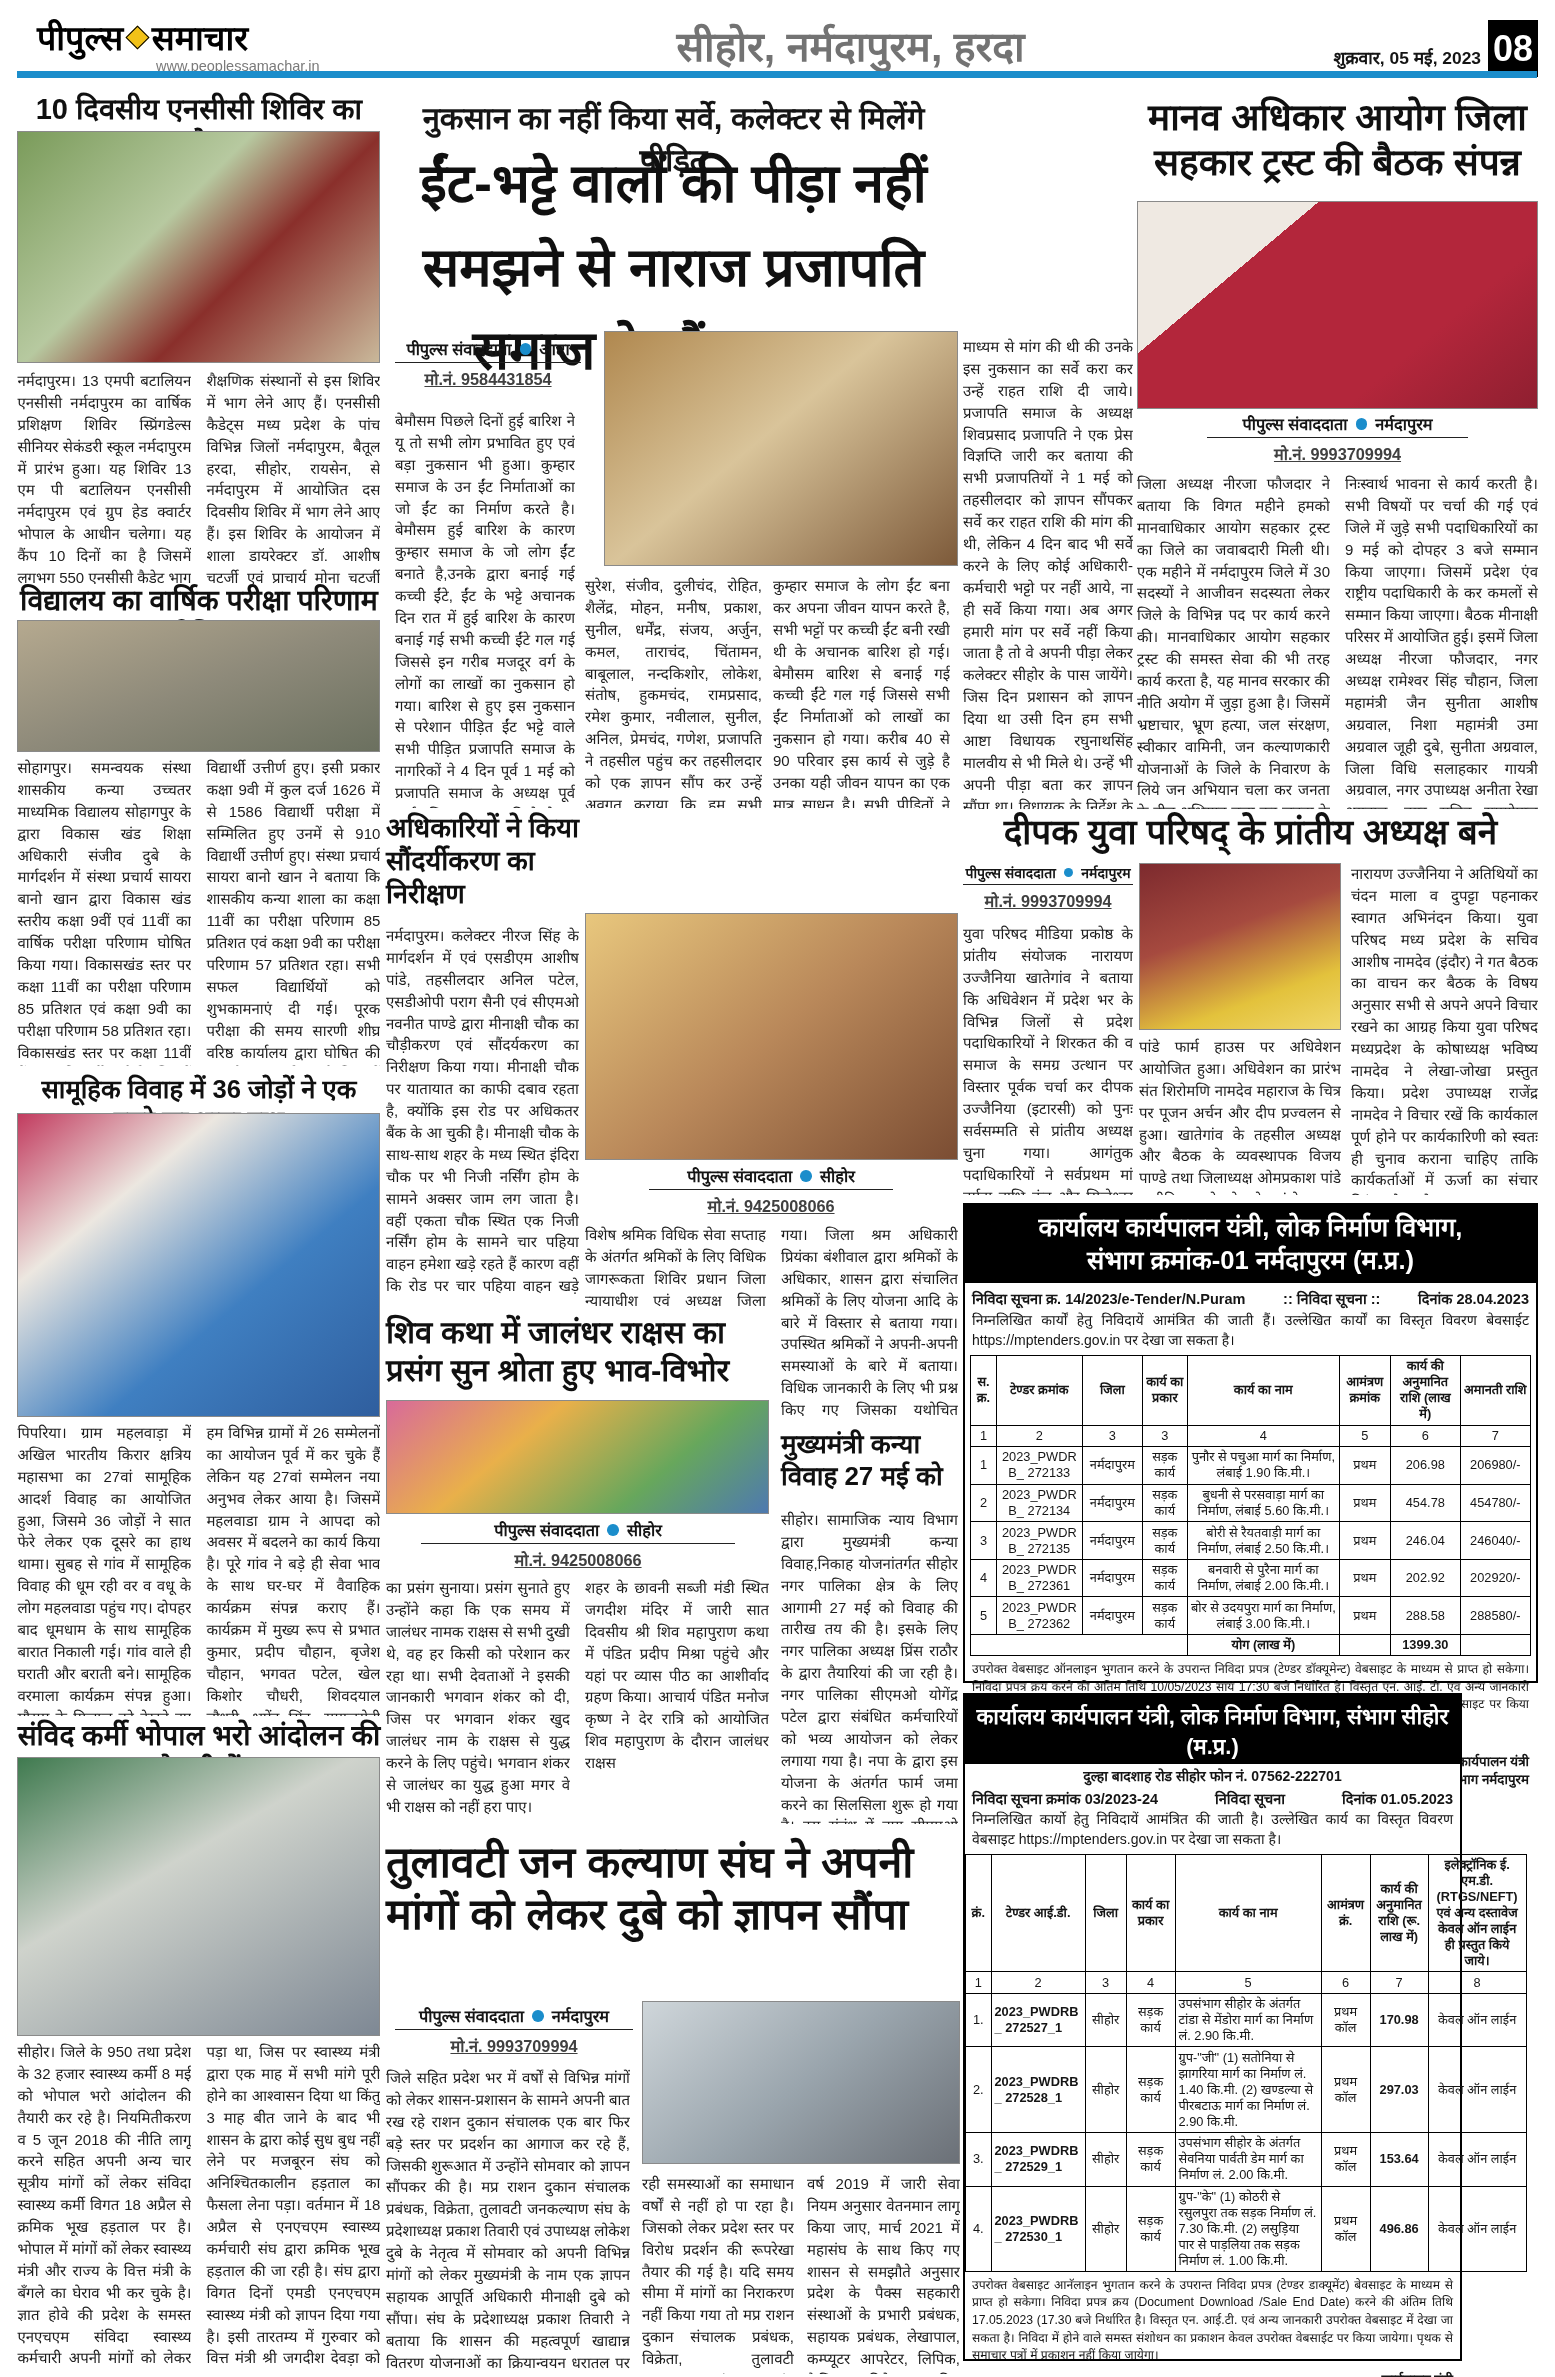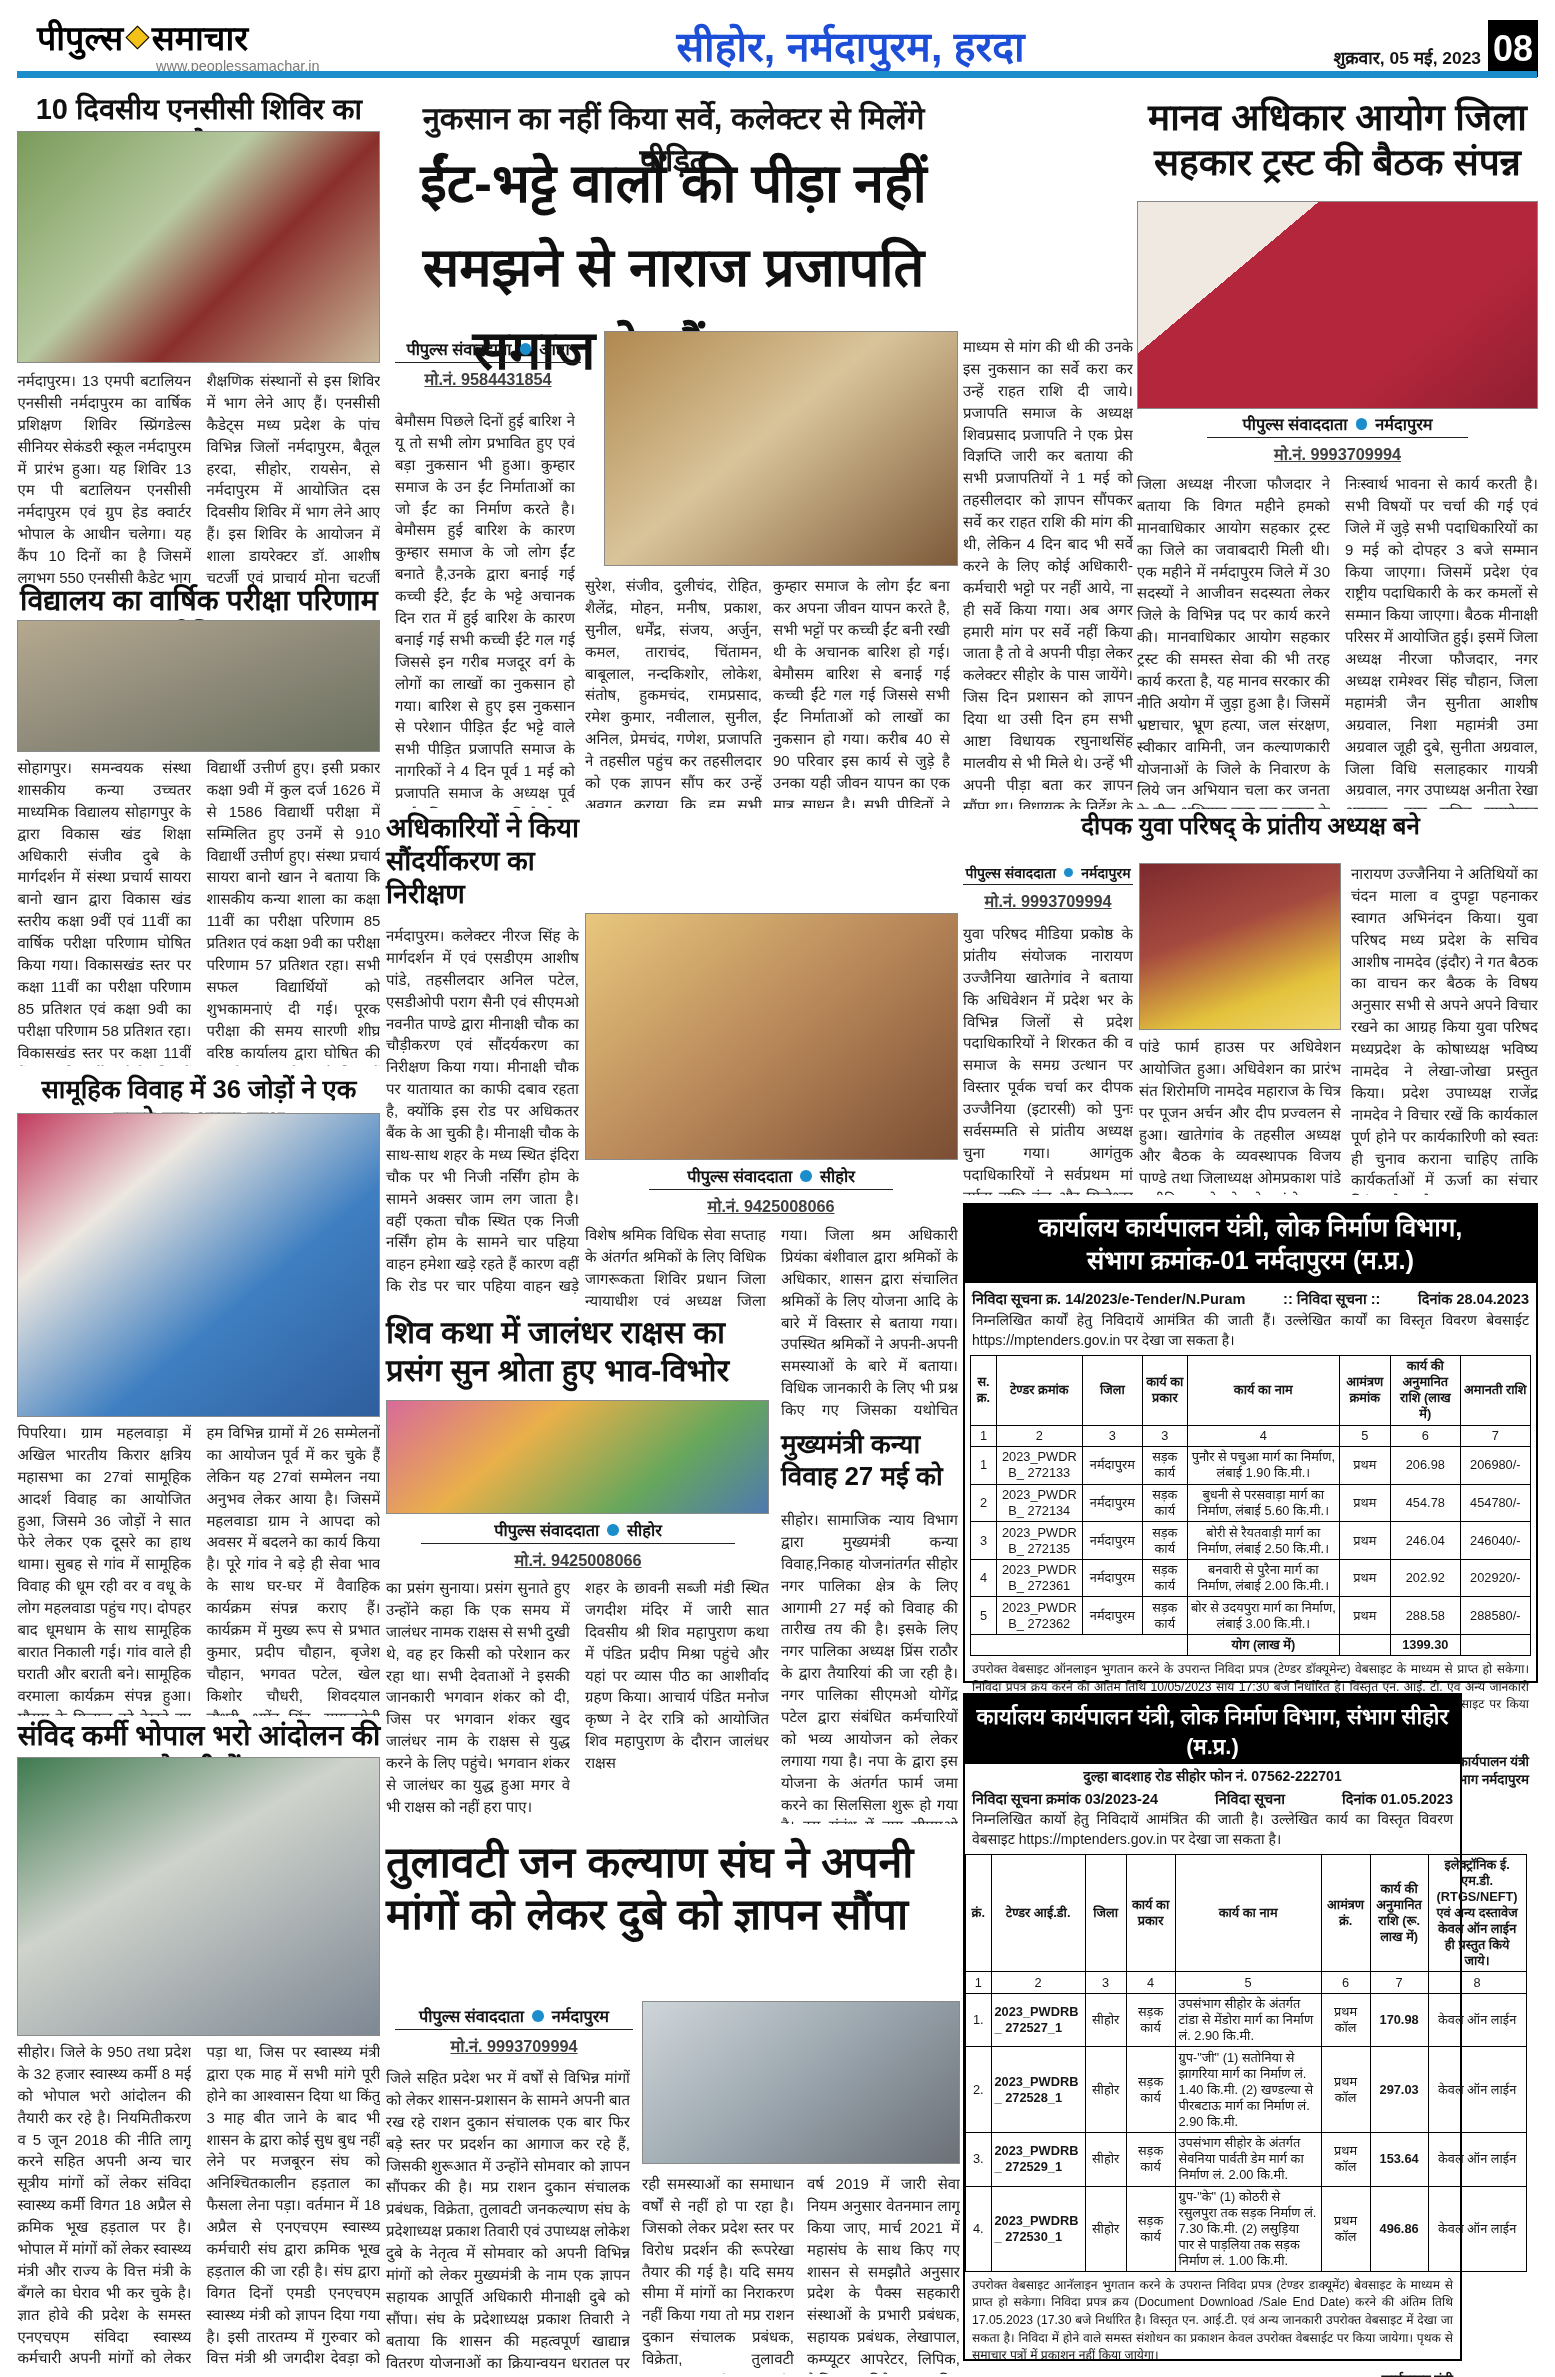--- a/index.html
+++ b/index.html
@@ -10,21 +10,21 @@
   .center{text-align:center;}
   .body-txt{font-size:15px;line-height:1.46;text-align:justify;overflow:hidden;color:#1c1c1c;}
   .cols{display:flex;gap:15px;}
   .cols>div{flex:1;}
   .photo{border:0.6px solid #8a8a8a;}
   .byline{text-align:center;}
   .byline .top{font-weight:700;font-size:16.3px;border-bottom:1.7px solid #222;padding-bottom:2px;
                display:flex;align-items:center;justify-content:center;gap:8.1px;}
   .byline .phone{font-weight:700;font-size:16.3px;color:#404040;padding-top:4.6px;text-decoration:underline;}
   .dot{display:inline-block;width:11.6px;height:11.6px;border-radius:50%;background:#1b8dcb;}
-  .red{color:#1d4ed8;}
+  .red{color:#737373;}
   .kicker{font-weight:800;}
   .tender{border:2.3px solid #000;background:#fff;}
   .tender .blackbar{background:#000;color:#fff;font-weight:800;text-align:center;}
   .tender table{border-collapse:collapse;table-layout:fixed;width:100%;}
   .tender th,.tender td{border:1.2px solid #000;font-size:12.8px;line-height:1.25;padding:2.3px 2.9px;
                         text-align:center;vertical-align:middle;overflow:hidden;word-wrap:break-word;}
   .tender th{font-weight:700;}
   .tinfo{display:flex;justify-content:space-between;font-weight:700;font-size:14.5px;align-items:center;}
   .tintro{font-size:14px;line-height:1.4;text-align:justify;}
   .tfoot{font-size:12.2px;line-height:1.45;text-align:justify;}
@@ -150,21 +150,21 @@
       <span class="dot"></span>
       <span>नर्मदापुरम</span>
     </div>
     <div class="phone">मो.नं. 9993709994</div>
   </div>
   <div class="abs photo" style="left:642px;top:2001px;width:318px;height:163px;background:linear-gradient(140deg,#cfd6da,#9aa5ad 50%,#6b7077);"></div>
   <div class="abs body-txt" style="left:386px;top:2067px;width:244px;height:307px;">जिले सहित प्रदेश भर में वर्षों से विभिन्न मांगों को लेकर शासन-प्रशासन के सामने अपनी बात रख रहे राशन दुकान संचालक एक बार फिर बड़े स्तर पर प्रदर्शन का आगाज कर रहे हैं, जिसकी शुरूआत में उन्होंने सोमवार को ज्ञापन सौंपकर की है। मप्र राशन दुकान संचालक प्रबंधक, विक्रेता, तुलावटी जनकल्याण संघ के प्रदेशाध्यक्ष प्रकाश तिवारी एवं उपाध्यक्ष लोकेश दुबे के नेतृत्व में सोमवार को अपनी विभिन्न मांगों को लेकर मुख्यमंत्री के नाम एक ज्ञापन सहायक आपूर्ति अधिकारी मीनाक्षी दुबे को सौंपा। संघ के प्रदेशाध्यक्ष प्रकाश तिवारी ने बताया कि शासन की महत्वपूर्ण खाद्यान्न वितरण योजनाओं का क्रियान्वयन धरातल पर कर शासन को लाभ पहुंचाते रहे हैं, लेकिन कार्य में आ</div>
   <div class="abs body-txt" style="left:642px;top:2173px;width:152px;height:201px;">रही समस्याओं का समाधान वर्षों से नहीं हो पा रहा है। जिसको लेकर प्रदेश स्तर पर विरोध प्रदर्शन की रूपरेखा तैयार की गई है। यदि समय सीमा में मांगों का निराकरण नहीं किया गया तो मप्र राशन दुकान संचालक प्रबंधक, विक्रेता, तुलावटी जनकल्याण संघ कलमबंद हड़ताल, तालाबंदी सहित अन्य तय कार्यक्रमों के अनुसार प्रदर्शन करेगा। मप्र राशन दुकान संचालक प्रबंधक, विक्रेता, तुलावटी जनकल्याण संघ द्वारा सौंपे गए ज्ञापन में मांग की गई है कि</div>
   <div class="abs body-txt" style="left:807px;top:2173px;width:153px;height:201px;">वर्ष 2019 में जारी सेवा नियम अनुसार वेतनमान लागू किया जाए, मार्च 2021 में महासंघ के साथ किए गए शासन से समझौते अनुसार प्रदेश के पैक्स सहकारी संस्थाओं के प्रभारी प्रबंधक, सहायक प्रबंधक, लेखापाल, कम्प्यूटर आपरेटर, लिपिक, कैशियर, विक्रेता, कनिष्ठ विक्रेता, तुलैया, भृत्य, चौकीदार आदि कर्मचारियों को ग्रामीण स्तर पर कार्यरत शासकीय कर्मचारियों के समतुल्य वेतनमान दिया जाये, जिसे तत्काल लागू किया जाए।</div>
 
-  <div class="abs hl center" style="left:963px;top:811px;width:575px;font-size:24px;">दीपक युवा परिषद् के प्रांतीय अध्यक्ष बने</div>
+  <div class="abs hl center" style="left:963px;top:811px;width:575px;font-size:35px;">दीपक युवा परिषद् के प्रांतीय अध्यक्ष बने</div>
   <div class="abs byline" style="left:963px;top:863px;width:170px;">
     <div class="top" style="font-size:14px;">
       <span>पीपुल्स संवाददाता</span>
       <span class="dot" style="width:9.3px;height:9.3px;"></span>
       <span>नर्मदापुरम</span>
     </div>
     <div class="phone">मो.नं. 9993709994</div>
   </div>
   <div class="abs body-txt" style="left:963px;top:923px;width:170px;height:272px;">युवा परिषद मीडिया प्रकोष्ठ के प्रांतीय संयोजक नारायण उज्जैनिया खातेगांव ने बताया कि अधिवेशन में प्रदेश भर के विभिन्न जिलों से प्रदेश पदाधिकारियों ने शिरकत की व समाज के समग्र उत्थान पर विस्तार पूर्वक चर्चा कर दीपक उज्जैनिया (इटारसी) को पुनः सर्वसम्मति से प्रांतीय अध्यक्ष चुना गया। आगंतुक पदाधिकारियों ने सर्वप्रथम मां नर्मदा नाभि कुंड और सिद्धेश्वर महादेव का पूजन अर्चन कर प्रसाद वितरण किया। तत्पश्चात</div>
   <div class="abs photo" style="left:1139px;top:863px;width:202px;height:167px;background:linear-gradient(160deg,#7d2a2e,#a64a3f 40%,#e3c23c 75%,#f0d76a);"></div>

